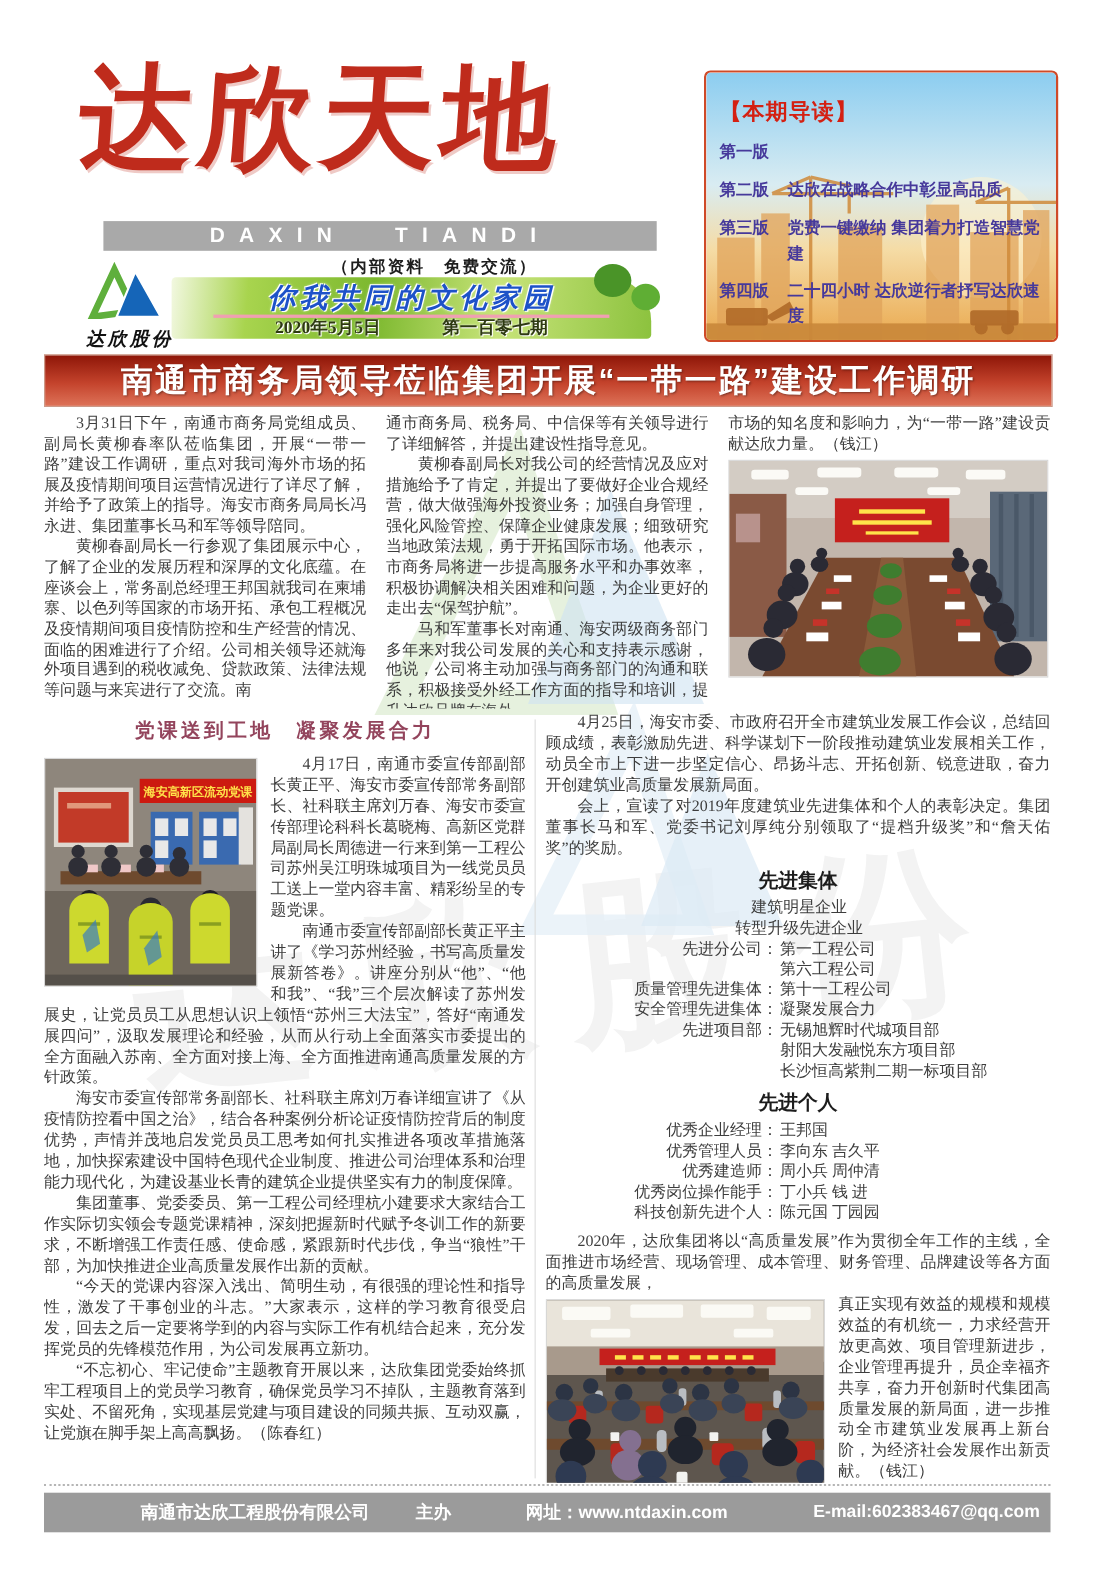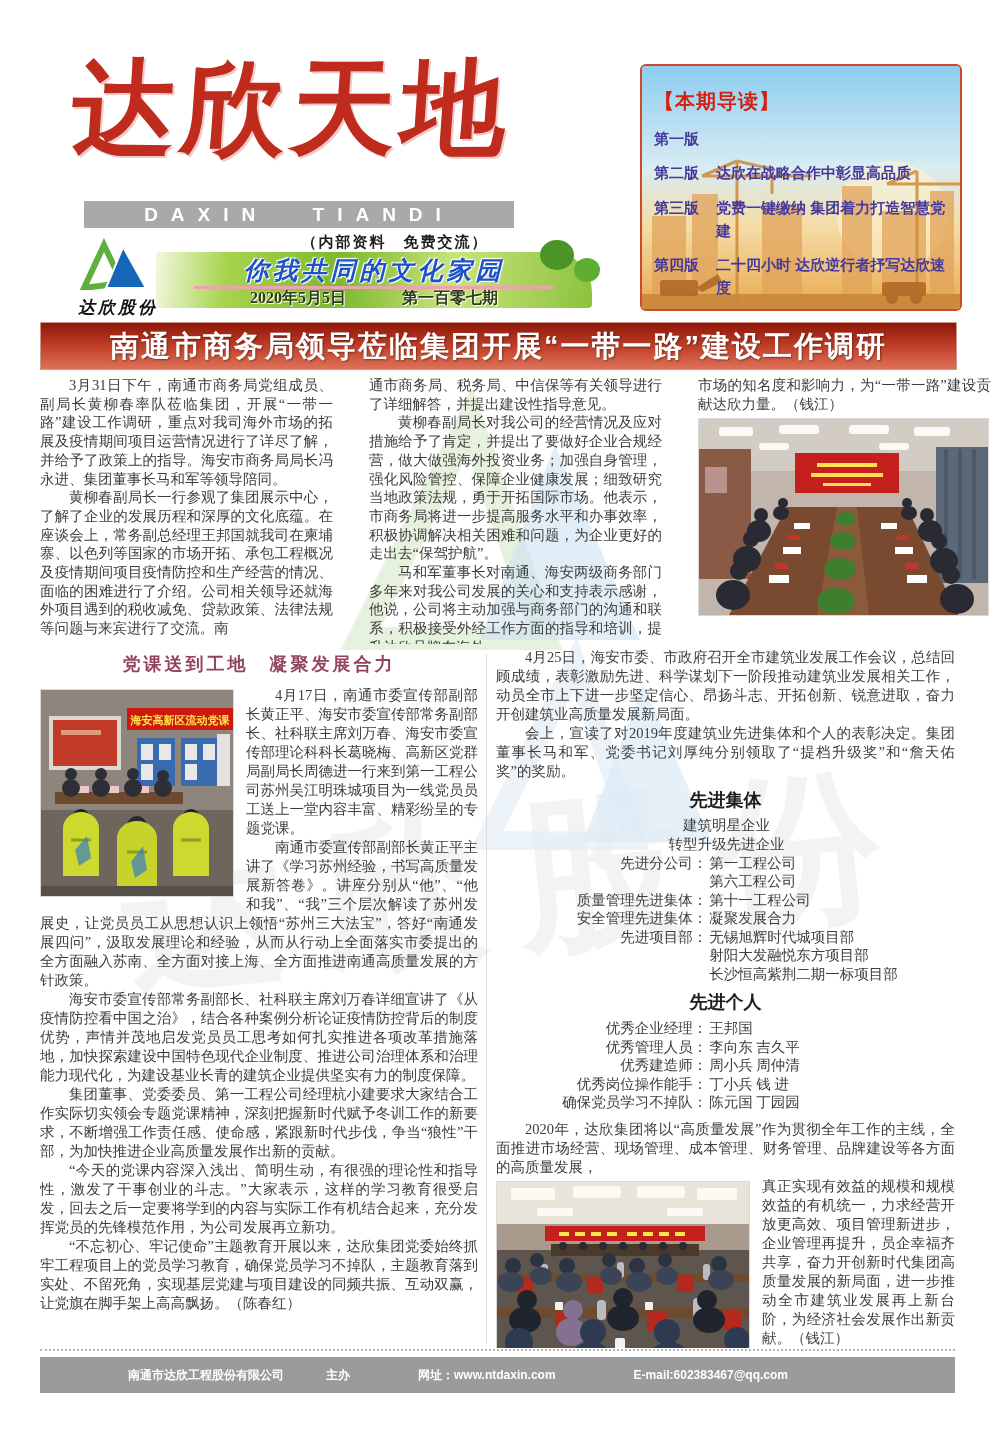--- a/index.html
+++ b/index.html
@@ -7,21 +7,21 @@
         font-family:"Liberation Serif","DejaVu Serif",serif;color:#3d3d3d;}
   
   .wm-text{position:absolute;left:120px;top:770px;font-size:165px;font-weight:bold;
            letter-spacing:34px;color:rgba(40,40,40,0.055);transform:rotate(-6deg);
            white-space:nowrap;z-index:0;pointer-events:none;}
   .wm-logo{position:absolute;z-index:0;pointer-events:none;}
   
   .mast-title{position:absolute;left:72px;top:52px;width:545px;font-size:104px;line-height:1.1;
               font-weight:900;color:#bf2b1c;letter-spacing:6px;transform:skewX(-4deg);
               text-shadow:2px 2px 0 rgba(191,43,28,.25);z-index:2;white-space:nowrap;}
-  .mast-en{position:absolute;left:84px;top:201px;width:430px;height:27px;background:#a9a9a9;
+  .mast-en{position:absolute;left:94px;top:201px;width:503px;height:27px;background:#a9a9a9;
            color:#fff;font-family:"Liberation Sans",sans-serif;font-weight:bold;font-size:19px;
            letter-spacing:13px;word-spacing:26px;text-align:center;line-height:27px;z-index:2;}
   .mast-note{position:absolute;left:180px;top:233px;width:430px;text-align:center;font-size:15px;
              color:#1d1d1d;font-weight:bold;letter-spacing:2px;z-index:3;}
   .logo-block{position:absolute;left:78px;top:238px;width:110px;text-align:left;z-index:3;}
   .logo-text{font-size:17px;font-weight:bold;font-style:italic;color:#111;letter-spacing:3px;margin-top:2px;}
   .green-banner{position:absolute;left:156px;top:252px;width:436px;height:56px;z-index:2;
        background:linear-gradient(95deg,#f2f8e0 0%,#a8d44e 16%,#7cb82e 42%,#c8e47a 68%,#8cc23e 100%);
        border-radius:4px 40px 4px 4px;}
   .tree{position:absolute;border-radius:50%;}
@@ -42,21 +42,21 @@
   .dir-item{display:flex;margin-bottom:11px;font-weight:bold;color:#46399b;font-size:15px;
             font-family:Liberation Sans, sans-serif;line-height:1.55;}
   .dir-ed{width:62px;flex:none;}
   .dir-line{display:block;}
   
   .a1-banner{position:absolute;left:40px;top:322px;width:915px;height:46px;z-index:2;
       background:linear-gradient(#8e1608 0%,#c4432c 55%,#dd7258 100%);
       border:1px solid #c98; text-align:center;}
   .a1-banner span{font-family:"Liberation Sans",sans-serif;font-weight:900;font-size:29px;
       color:#fff;line-height:46px;letter-spacing:2px;text-shadow:1px 1px 2px rgba(0,0,0,.4);}
-  .a1-cols{position:absolute;left:40px;top:376px;width:915px;height:268px;display:flex;gap:36px;z-index:2;}
+  .a1-cols{position:absolute;left:40px;top:376px;width:915px;height:268px;display:flex;gap:18px;z-index:2;}
   .a1-col{width:293px;flex:none;font-size:14.5px;line-height:1.29;text-align:justify;overflow:hidden;}
   .a1-col p{margin:0;text-indent:2em;}
   .a1-col p.cont{text-indent:0;}
   .photo-frame{border:1px solid #d8d8d8;background:#fff;}
   .photo1{width:289px;height:196px;margin-top:5px;}
   
   .bottom{position:absolute;left:40px;top:648px;width:915px;height:700px;display:flex;z-index:2;}
   .b-left{width:438px;flex:none;overflow:hidden;}
   .b-divider{width:1px;background:#ddd;margin:6px 9px 4px 8px;flex:none;}
   .b-right{flex:1;overflow:hidden;}
@@ -70,21 +70,21 @@
   .clear{clear:both;}
   .award-h{text-align:center;font-weight:900;font-size:18px;color:#1c1c1c;margin:8px 0 4px 0;}
   .award-row{display:flex;font-size:14.5px;line-height:1.28;}
   .award-label{width:46%;flex:none;text-align:right;}
   .award-value{flex:1;text-align:left;padding-left:2px;}
   .award-row.center{display:block;text-align:center;}
   
   .footer-sep{position:absolute;left:40px;width:915px;top:1349px;border-top:2px dotted #b5b5b5;z-index:2;}
   .footer-bar{position:absolute;left:40px;width:915px;top:1357px;height:36px;background:#9b9b9b;z-index:2;
       display:flex;align-items:center;color:#fff;font-family:"Liberation Sans",sans-serif;
-      font-weight:bold;font-size:12px;}
+      font-weight:bold;font-size:16px;}
   .footer-bar .f1{margin-left:88px;}
   .footer-bar .f2{margin-left:42px;}
   .footer-bar .f3{margin-left:68px;}
   .footer-bar .f4{margin-left:78px;}
 </style>
 </head>
 <body>
 
 <div class="page">
 
@@ -380,21 +380,21 @@
           </div>
         <div class="award-row">
             <span class="award-label">优秀建造师：</span>
             <span class="award-value">周小兵 周仲清</span>
           </div>
         <div class="award-row">
             <span class="award-label">优秀岗位操作能手：</span>
             <span class="award-value">丁小兵 钱 进</span>
           </div>
         <div class="award-row">
-            <span class="award-label">确保党员学习不掉队：</span>
+            <span class="award-label">科技创新先进个人：</span>
             <span class="award-value">陈元国 丁园园</span>
           </div>
 
         <p style="margin-top:8px;">2020年，达欣集团将以“高质量发展”作为贯彻全年工作的主线，全面推进市场经营、现场管理、成本管理、财务管理、品牌建设等各方面的高质量发展，</p>
         <div>
           <svg class="photo3 photo-frame" viewBox="0 0 252 180" preserveAspectRatio="none">
             <rect width="252" height="180" fill="#5e564e"></rect>
             <rect x="0" y="0" width="252" height="56" fill="#e9e4da"></rect>
             <g fill="#fbfaf5">
                 <rect x="14" y="6" width="44" height="12" rx="2"></rect>

